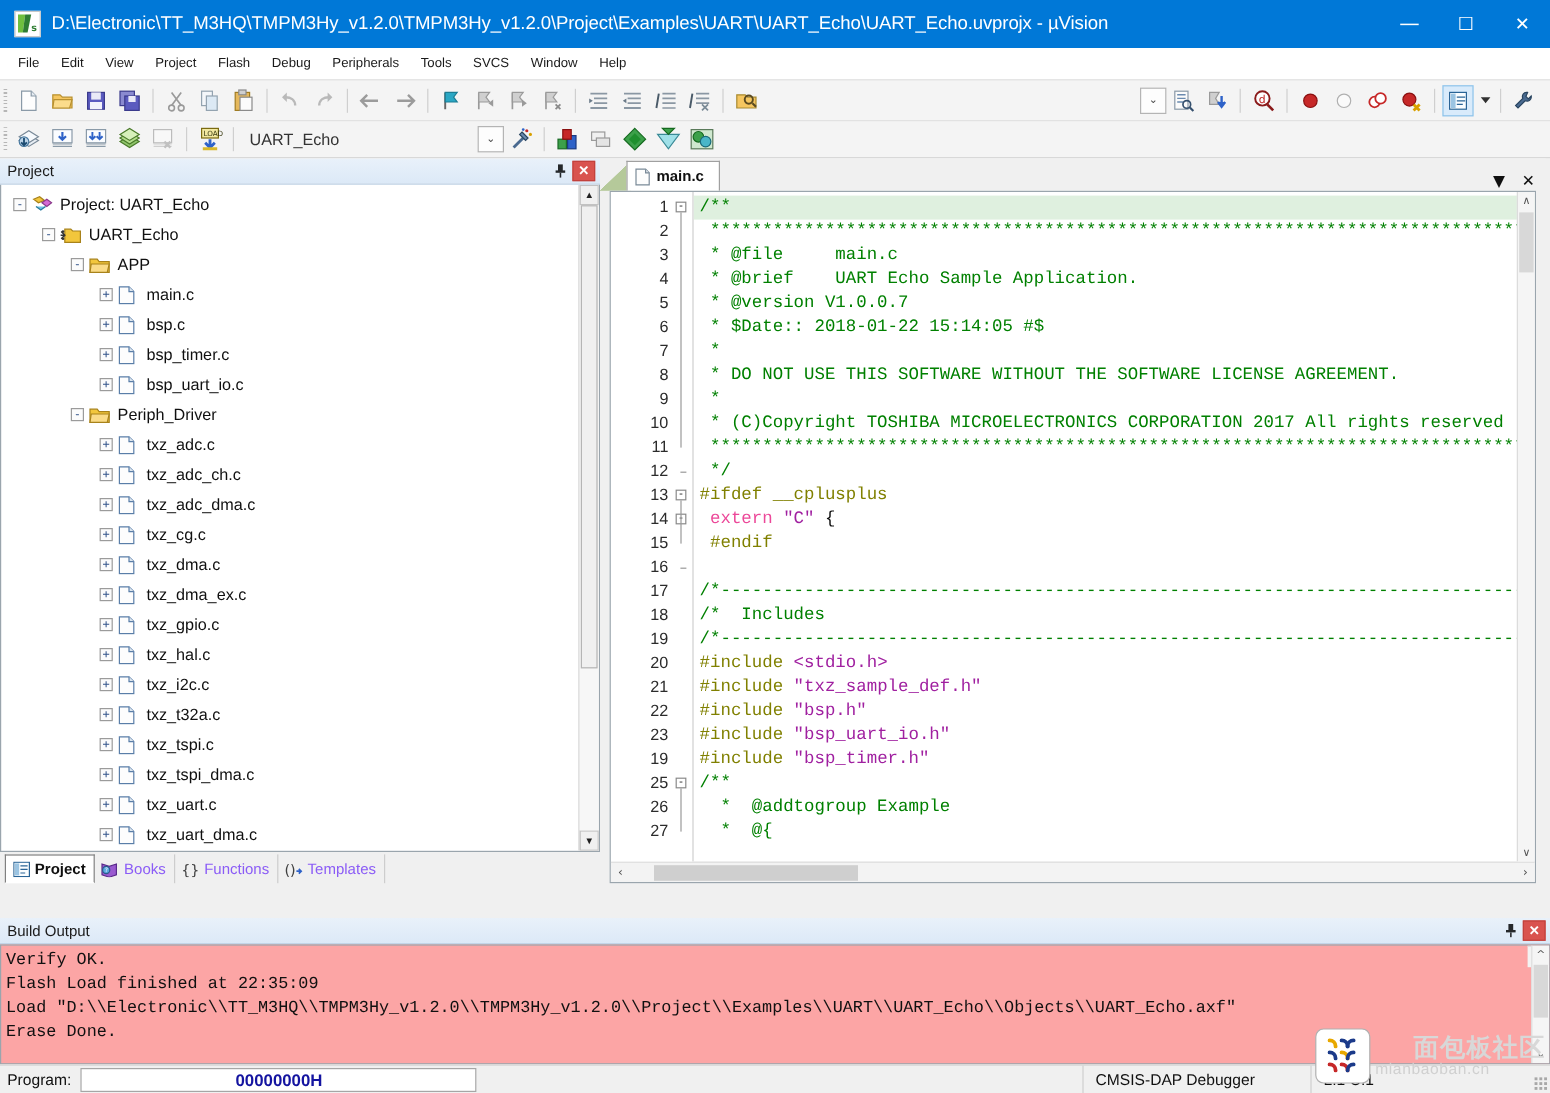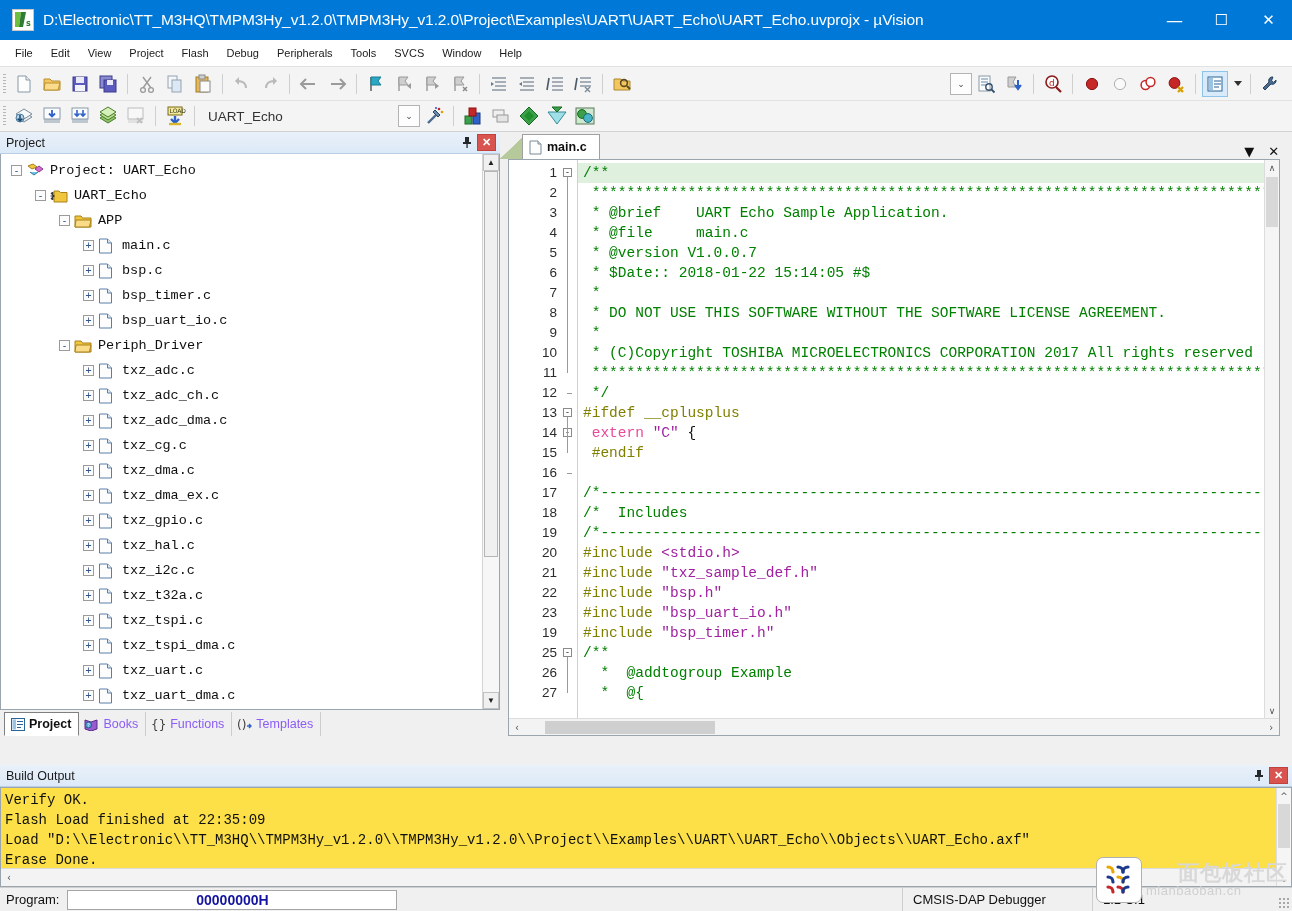--- a/index.html
+++ b/index.html
@@ -132,21 +132,21 @@
   .tnode {
     height: 25px; display: flex; align-items: center;
     font-size: 13.5px; color: #101010; white-space: nowrap; position: relative;
   }
   .exp {
     width: 11px; height: 11px; border: 1px solid #9b9b9b; background: #fcfcfc;
     display: flex; align-items: center; justify-content: center;
     font-size: 10px; line-height: 9px; color: #33548a; flex: 0 0 11px;
     margin-right: 4px; font-family: "DejaVu Sans Mono", monospace;
   }
-  .tnode .lbl { margin-left: 4px; font-family: Liberation Mono, monospace; }
+  .tnode .lbl { margin-left: 4px; }
   .ficon { width: 18px; height: 16px; flex: 0 0 18px; margin-right: 2px; position: relative; }
   .tree-scroll {
     width: 17px; flex: 0 0 17px; background: #f0f0f0;
     border-left: 1px solid #d4d4d4; display: flex; flex-direction: column;
   }
   .sb-btn {
     height: 17px; flex: 0 0 17px; background: #f0f0f0; border: 1px solid #c2c2c2;
     display: flex; align-items: center; justify-content: center; font-size: 8px; color: #202020;
   }
   .sb-track { flex: 1 1 auto; background: #f7f7f7; position: relative; }
@@ -261,22 +261,22 @@
     position: absolute; left: 20px; width: 170px; top: 1px; bottom: 1px;
     background: #cfcfcf;
   }
 
   
   .build-panel {
     height: 122px; flex: 0 0 122px; display: flex; flex-direction: column;
     background: #f0f0f0; width: 1292px;
   }
   .build-body {
-    flex: 1 1 auto; background: #fde047; border: 1px solid #9aa5ad;
-    margin: 0 0 0 0; display: flex; flex-direction: column; overflow: hidden;
+    flex: 1 1 auto; background: #fca5a5; border: 1px solid #9aa5ad;
+    margin: 0 0 0 0; display: flex; flex-direction: row; overflow: hidden;
     position: relative;
   }
   .build-lines { flex: 1 1 auto; padding: 2px 0 0 4px; overflow: hidden; }
   .bline {
     height: 20px; line-height: 20px; font-family: "Liberation Mono", monospace;
     font-size: 14px; color: #101010; white-space: pre;
   }
   .build-vsb {
     position: absolute; right: 0; top: 0; bottom: 0; width: 15px; background: #f5f5f5;
     display: flex; flex-direction: column; border-left: 1px solid #dcdcdc;
@@ -1015,22 +1015,22 @@
                 <div class="fbox" style="top: 268px;">-</div>
                 <div class="ftick" style="top: 313px;"></div>
                 <div class="fbox" style="top: 488px;">-</div>
                 <div class="fline" style="top: 17px; height: 196px;"></div>
                 <div class="fline" style="top: 257px; height: 36px;"></div>
                 <div class="fline" style="top: 497px; height: 36px;"></div>
               </div>
             <div class="codecol" id="codecol">
                 <div class="cline hl"><span class="cm">/**</span></div>
                 <div class="cline"><span class="cm"> *******************************************************************************</span></div>
+                <div class="cline"><span class="cm"> * @file     main.c</span></div>
                 <div class="cline"><span class="cm"> * @brief    UART Echo Sample Application.</span></div>
-                <div class="cline"><span class="cm"> * @file     main.c</span></div>
                 <div class="cline"><span class="cm"> * @version V1.0.0.7</span></div>
                 <div class="cline"><span class="cm"> * $Date:: 2018-01-22 15:14:05 #$</span></div>
                 <div class="cline"><span class="cm"> *</span></div>
                 <div class="cline"><span class="cm"> * DO NOT USE THIS SOFTWARE WITHOUT THE SOFTWARE LICENSE AGREEMENT.</span></div>
                 <div class="cline"><span class="cm"> *</span></div>
                 <div class="cline"><span class="cm"> * (C)Copyright TOSHIBA MICROELECTRONICS CORPORATION 2017 All rights reserved</span></div>
                 <div class="cline"><span class="cm"> *******************************************************************************</span></div>
                 <div class="cline"><span class="cm"> */</span></div>
                 <div class="cline"><span class="pp">#ifdef __cplusplus</span></div>
                 <div class="cline"><span class="pl"> </span><span class="kw">extern</span><span class="pl"> </span><span class="str">"C"</span><span class="pl"> {</span></div>

